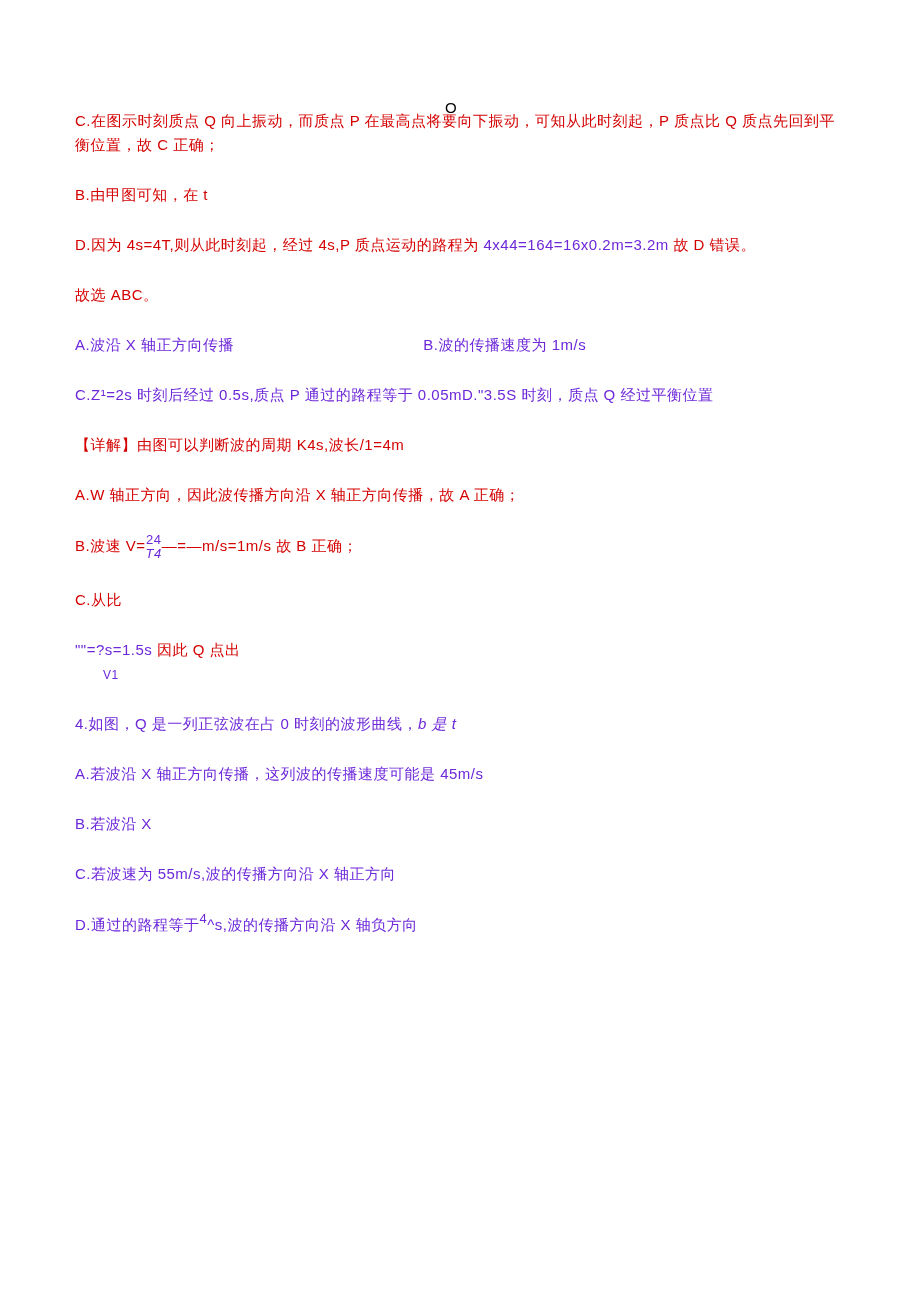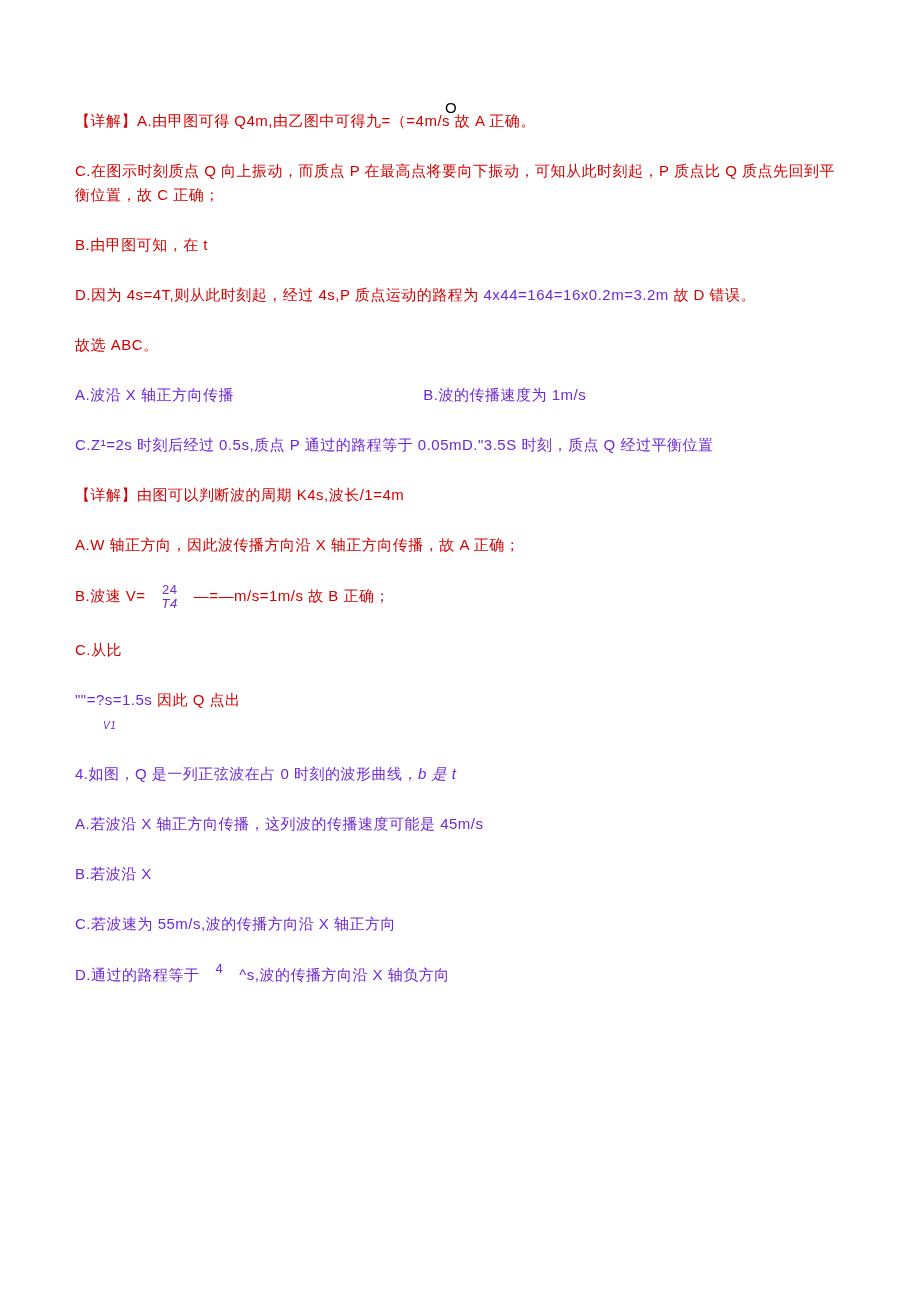--- a/index.html
+++ b/index.html
@@ -22,45 +22,41 @@
     letter-spacing: 0.5px;
   }
   .red { color: #d40000; }
   .blk { color: #6d28d9; }
   .frac-stack {
     display: inline-block;
     vertical-align: middle;
     text-align: center;
     font-size: 13px;
     line-height: 1.1;
-    margin: 0 16px;
+    margin: 0 0;
     position: relative;
   }
   .frac-top { display: block; }
   .frac-bot { display: block; }
   .nowrap { white-space: nowrap; }
   .o-sup {
     text-align: center;
     margin: 0;
     font-size: 15px;
     line-height: 1;
     position: relative;
     margin-bottom: -6px;
   }
 </style>
 </head>
 <body>
 <div class="page">
 
 <p class="para o-sup" style="padding-left:370px; text-align:left;">
   <span>O</span>
-</p>
-<p class="para">
-  <span class="red">【详解】A.</span><span class="red">由甲图可得 Q4m,由乙图中可得九=（=4m/s</span>
-  <span class="red">故 A 正确。</span>
 </p>
 
 <p class="para red">C.在图示时刻质点 Q 向上振动，而质点 P 在最高点将要向下振动，可知从此时刻起，P 质点比 Q 质点先回到平衡位置，故 C 正确；</p>
 
 <p class="para red">B.由甲图可知，在 t</p>
 
 <p class="para">
   <span class="red">D.因为 4s=4T,则从此时刻起，经过 4s,P 质点运动的路程为 </span><span class="blk">4x44=164=16x0.2m=3.2m</span><span class="red"> 故 D 错误。</span>
 </p>
 
@@ -88,21 +84,21 @@
   </span>
 </p>
 
 <p class="para red">C.从比</p>
 
 <p class="para" style="margin-bottom:26px;">
   <span class="nowrap">
     <span class="blk">""=?s=1.5s </span><span class="red">因此 Q 点出</span>
   </span>
   <br>
-  <span class="blk" style="font-style:italic; padding-left:28px; font-size:10px;">V1</span>
+  <span class="blk" style="padding-left:28px; font-size:12px;">V1</span>
 </p>
 
 <p class="para blk">
   <span>4.如图，Q 是一列正弦波在占 0 时刻的波形曲线，<span style="font-style:italic;">b 是 t</span></span>
 </p>
 
 <p class="para blk">A.若波沿 X 轴正方向传播，这列波的传播速度可能是 45m/s</p>
 <p class="para blk">B.若波沿 X</p>
 <p class="para blk">C.若波速为 55m/s,波的传播方向沿 X 轴正方向</p>
 <p class="para blk">

